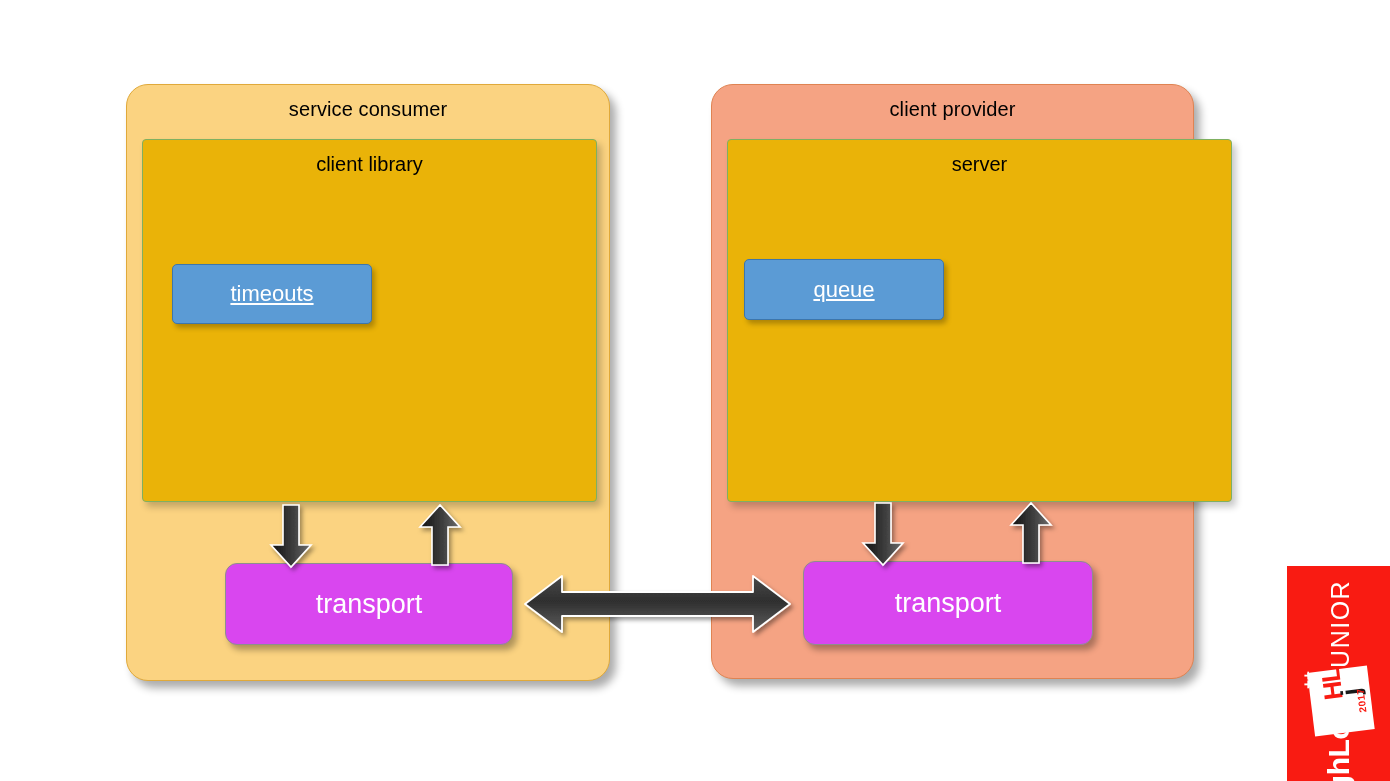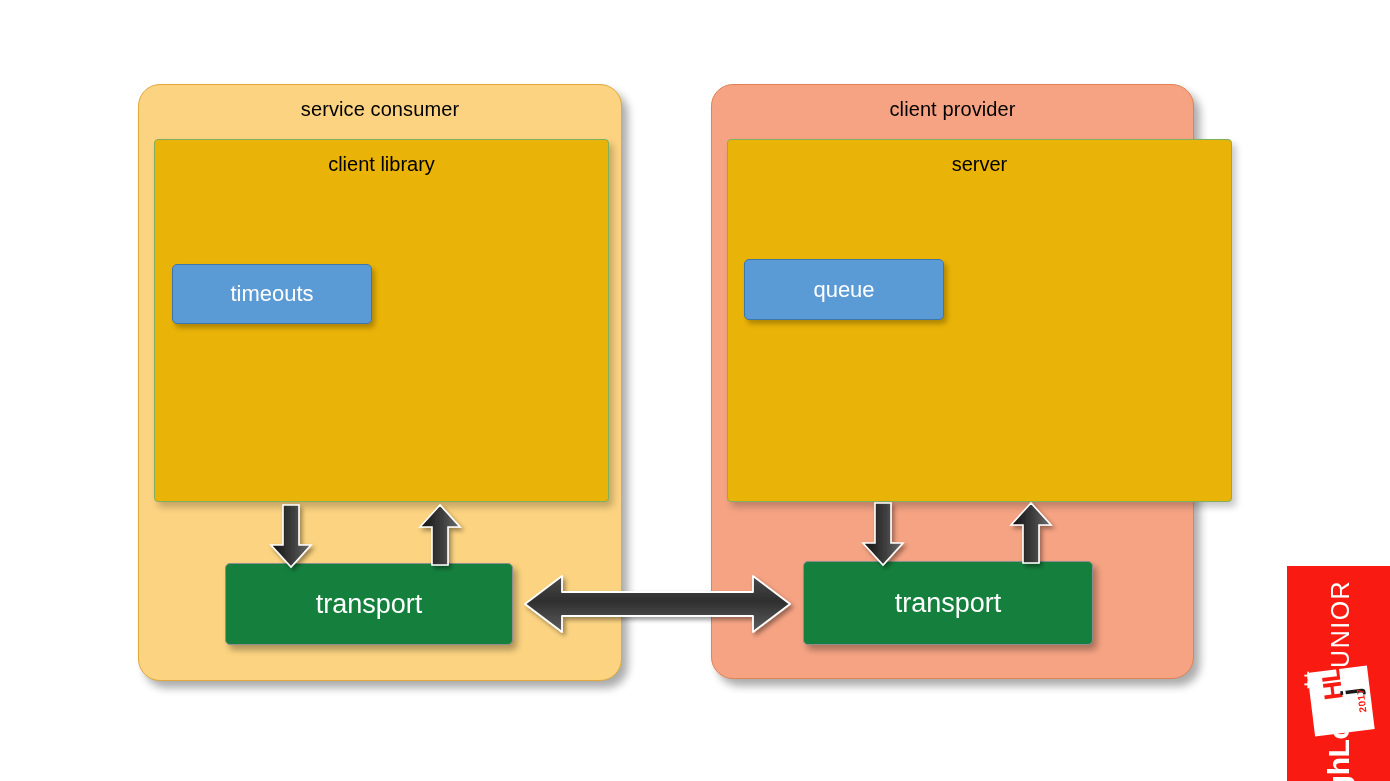--- a/index.html
+++ b/index.html
@@ -16,21 +16,21 @@
   }
 
   
   .panel {
     position: absolute;
     border-radius: 22px;
     box-sizing: border-box;
     box-shadow: 6px 7px 9px rgba(0,0,0,0.33);
   }
   .panel-consumer {
-    left: 138px;
+    left: 126px;
     top: 84px;
     width: 484px;
     height: 597px;
     background: #fbd381;
     border: 1.5px solid #e0a93a;
   }
   .panel-provider {
     left: 711px;
     top: 84px;
     width: 483px;
@@ -86,40 +86,41 @@
     border-radius: 5px;
     box-sizing: border-box;
     background: #5b9bd5;
     border: 1px solid #3d76ab;
     color: #ffffff;
     font-size: 22px;
     display: flex;
     align-items: center;
     justify-content: center;
     box-shadow: 3px 4px 5px rgba(0,0,0,0.25);
+    text-decoration: underline;
   }
   .blue-timeouts {
     left: 172px;
     top: 264px;
     width: 200px;
     height: 60px;
   }
   .blue-queue {
     left: 744px;
     top: 259px;
     width: 200px;
     height: 61px;
   }
 
   
   .gray-box {
     position: absolute;
-    border-radius: 5px;
+    border-radius: 12px;
     box-sizing: border-box;
-    background: #15803d;
+    background: #d946ef;
     border: 1px solid #8e8e8e;
     color: #ffffff;
     font-size: 27px;
     display: flex;
     align-items: center;
     justify-content: center;
     box-shadow: 4px 5px 6px rgba(0,0,0,0.3);
   }
   .gray-left {
     left: 225px;

